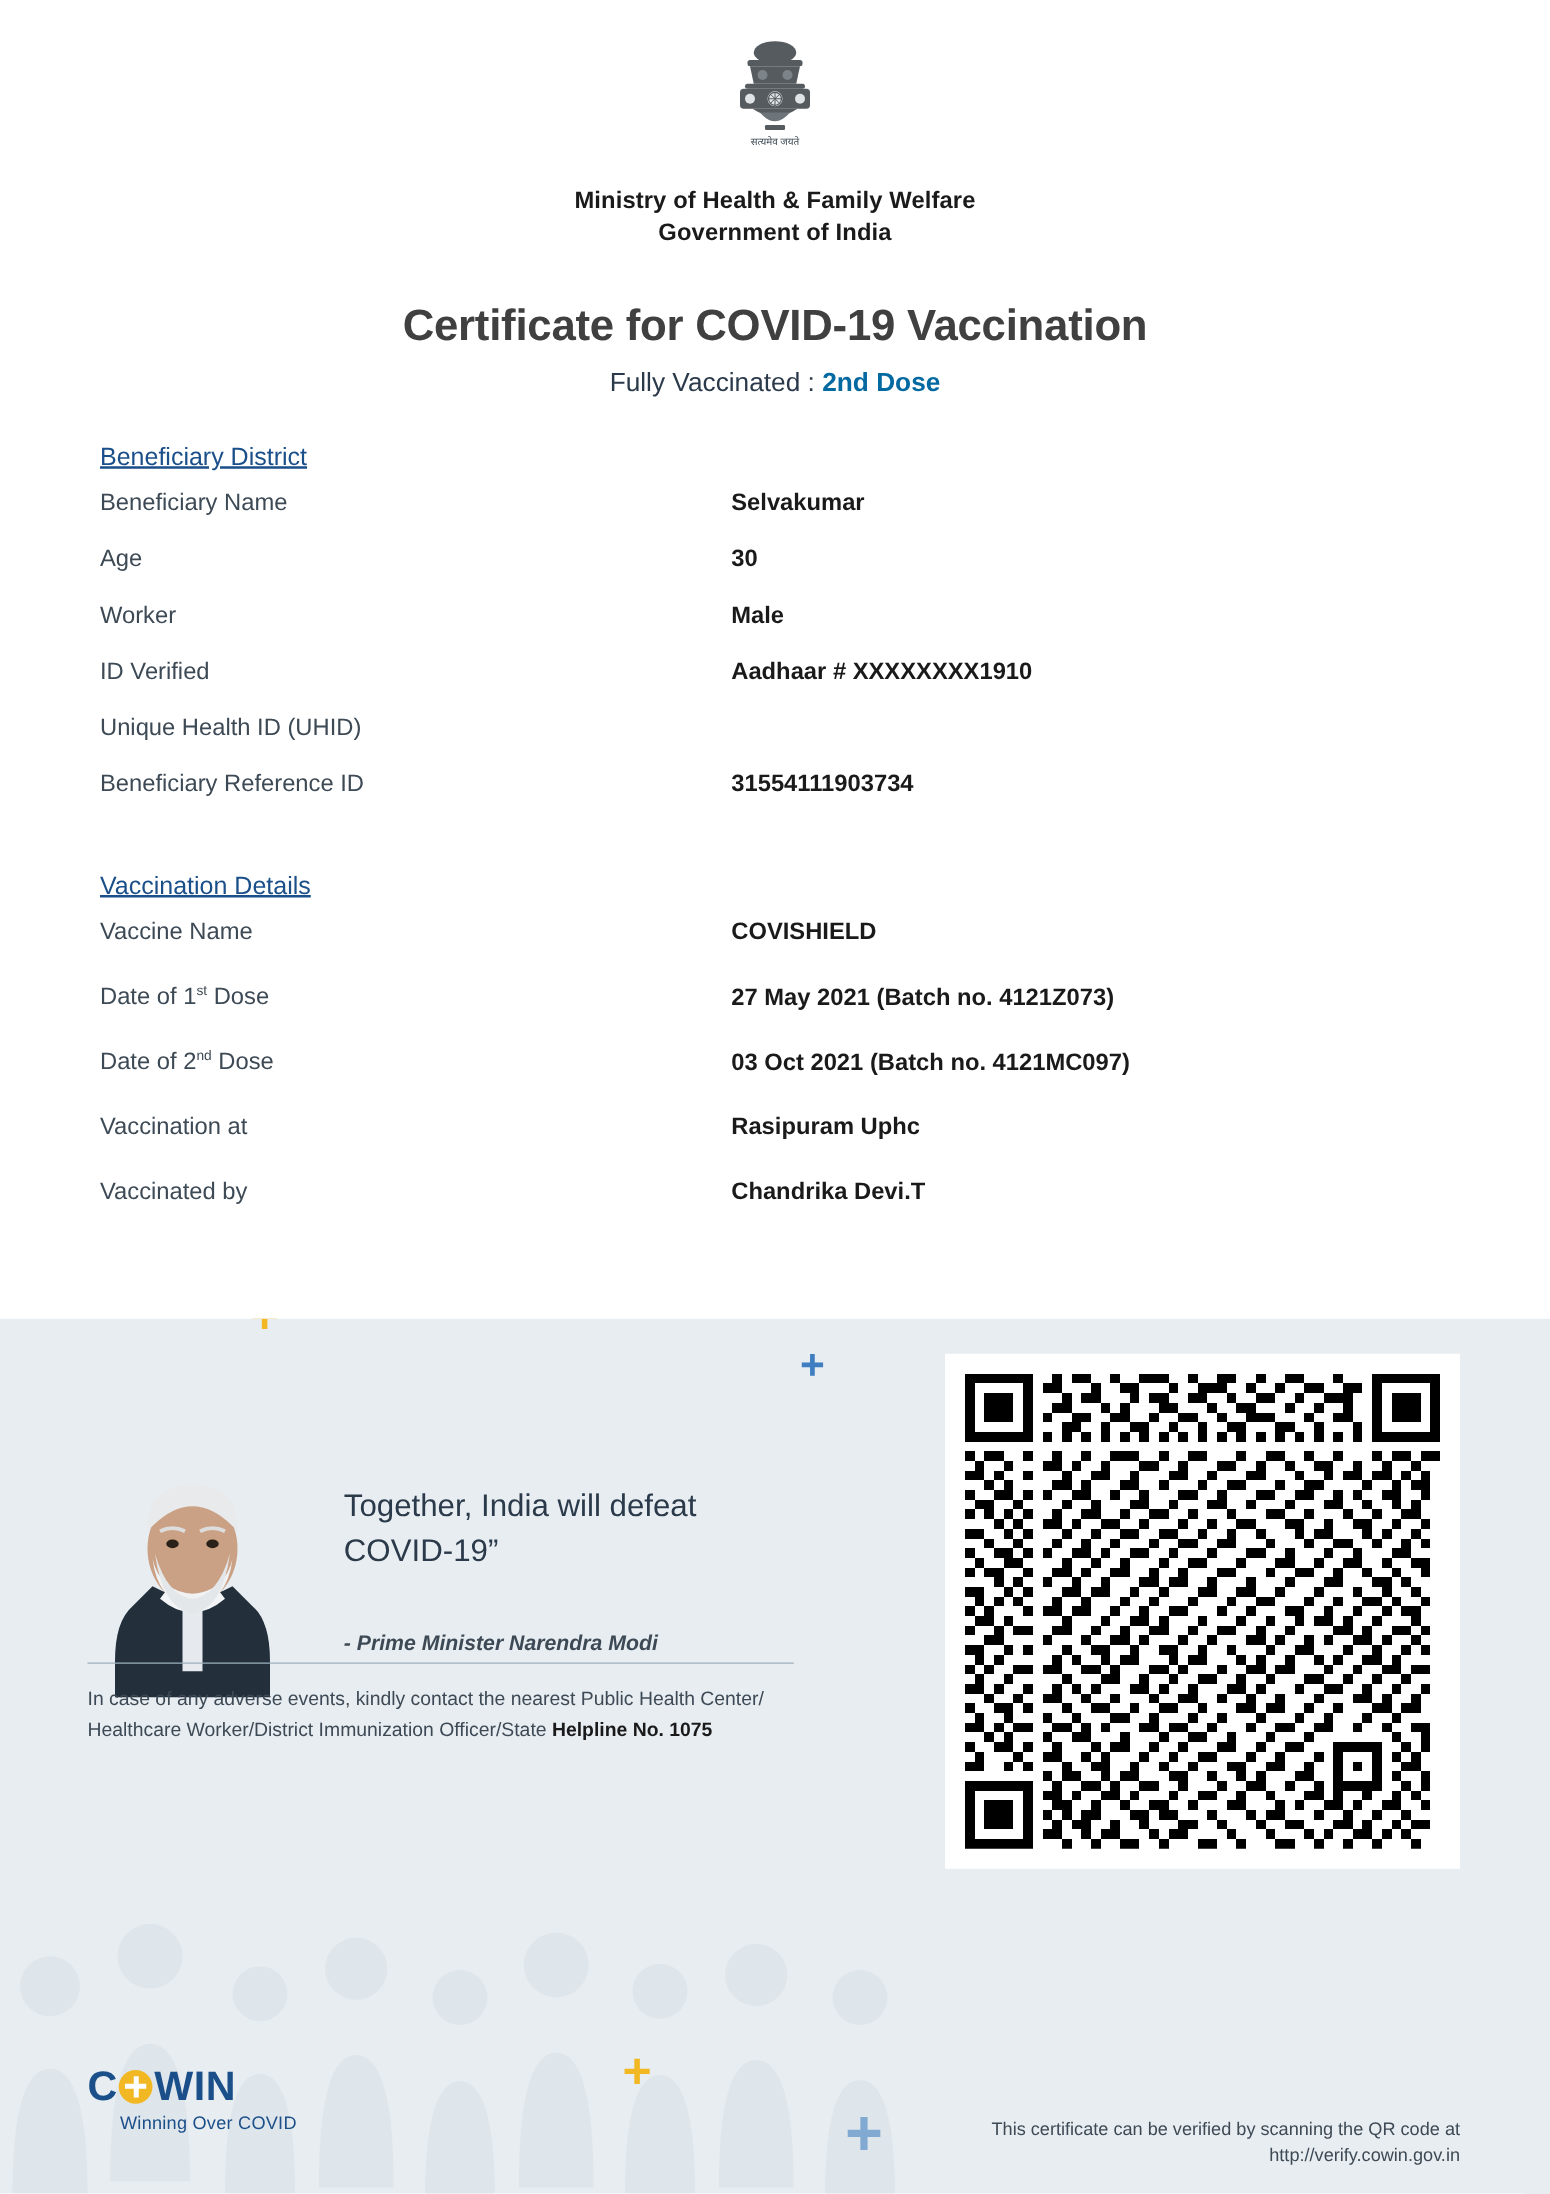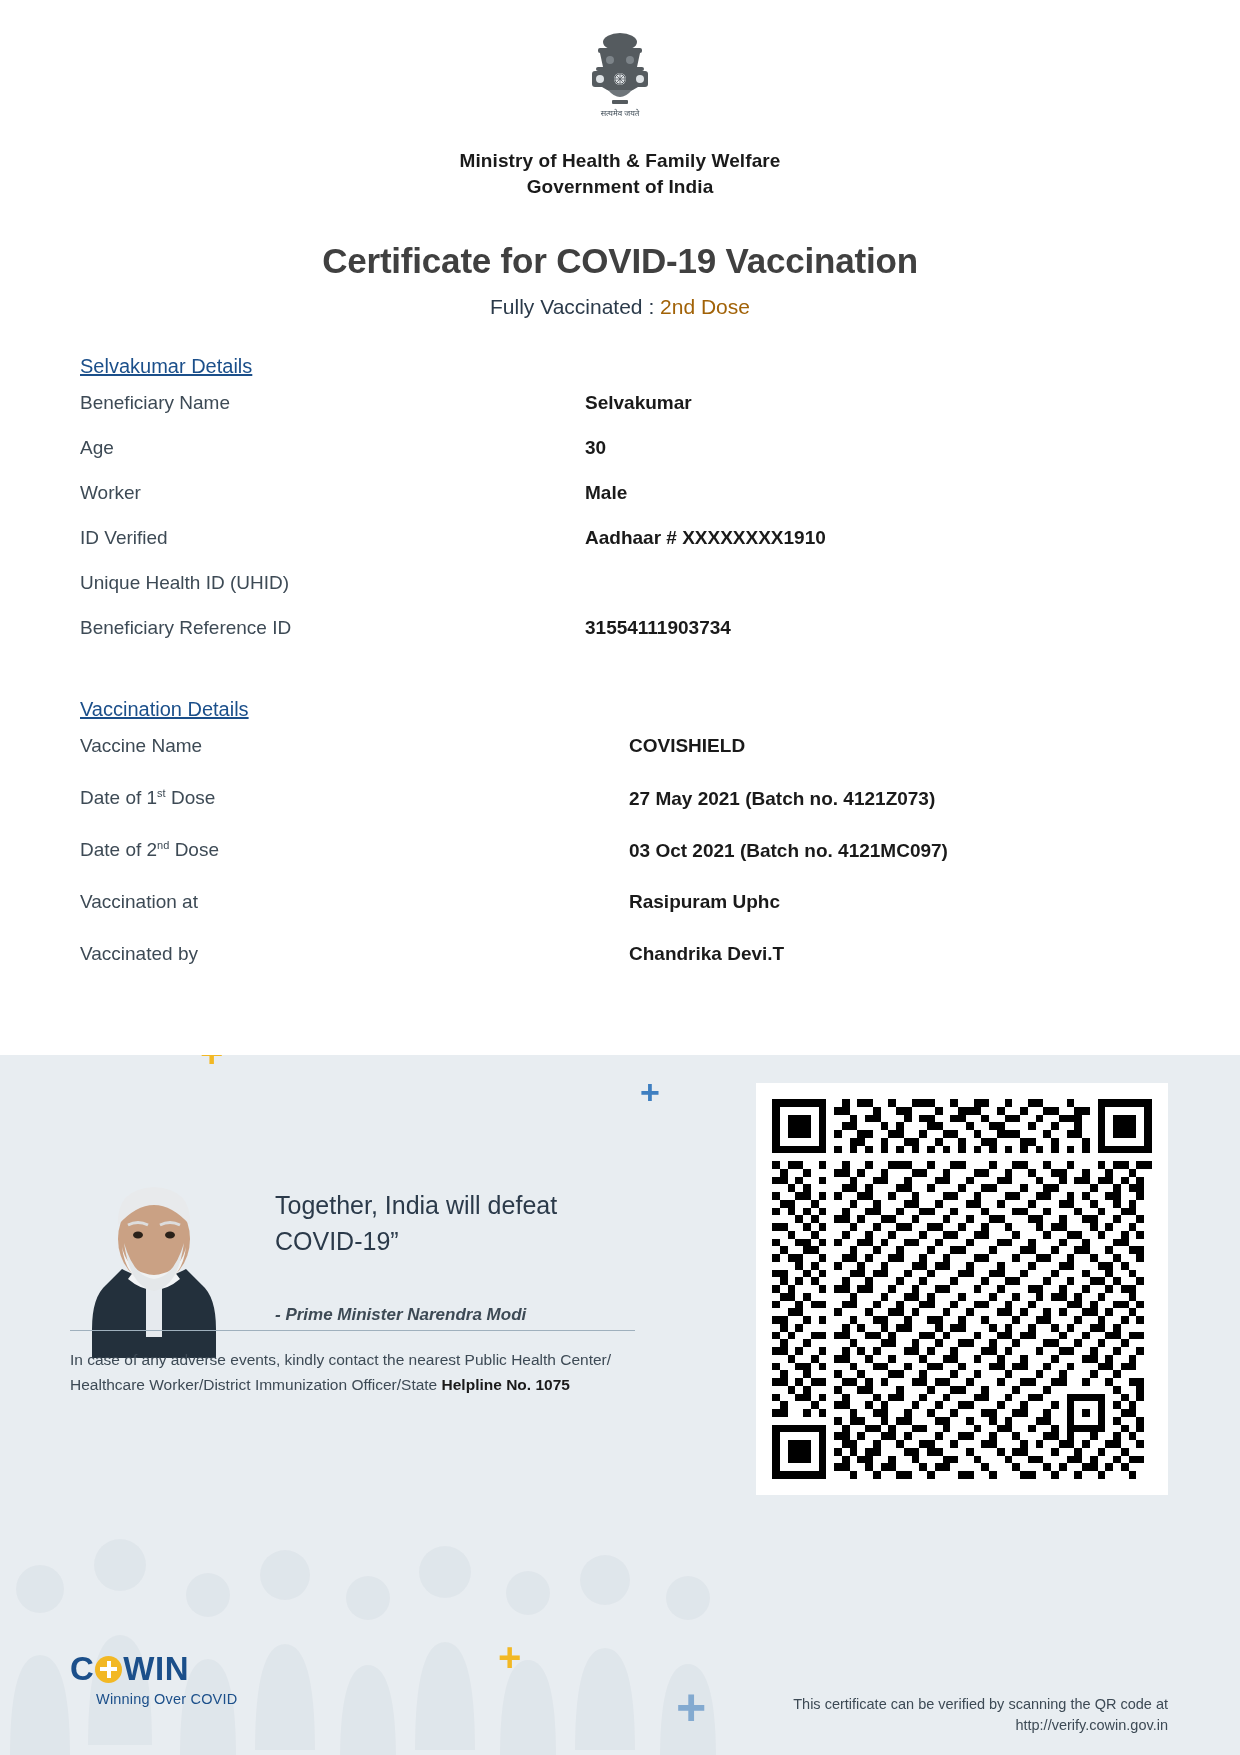--- a/index.html
+++ b/index.html
@@ -20,41 +20,41 @@
     line-height:1.35; margin-top:4px; letter-spacing:0.1px;
   }
   .cert-title {
     margin-top:42px;
     font-size:35px; font-weight:bold; color:#404040;
     letter-spacing:-0.2px;
   }
   .cert-sub {
     margin-top:14px; font-size:21px; color:#2b3a4a;
   }
-  .cert-sub b { color:#a16207; font-weight:normal; }
+  .cert-sub b { color:#0369a1; font-weight:bold; }
 
   
   .section {
     margin:0 80px;
   }
   .section-head {
     color:#1b4f8a; font-size:20px; text-decoration:underline;
     margin-top:36px; margin-bottom:14px;
   }
   .rows { }
   .row { display:flex; align-items:baseline; min-height:45px; }
   .row .label {
     width:505px; font-size:19px; color:#3d4a55; font-weight:normal;
   }
   .row .value {
     font-size:19px; font-weight:bold; color:#1a1a1a;
   }
   sup { font-size:11px; }
 
-  #vaccination-section .row { min-height:52px;gap:44px; }
+  #vaccination-section .row { min-height:52px; }
 
   
   .footer {
     position:absolute; left:0; right:0; bottom:0;
     height:700px;
     background:#e8edf1;
     overflow:hidden;
   }
   
   .crowd {
@@ -166,21 +166,21 @@
   </div>
 
   <div class="cert-title">Certificate for COVID-19 Vaccination</div>
 
   <div class="cert-sub">
     <span>Fully Vaccinated : </span><b>2nd Dose</b>
   </div>
 </div>
 
 <div class="section" id="beneficiary-section">
-  <div class="section-head">Selvakumar Details</div>
+  <div class="section-head">Beneficiary District</div>
   <div class="rows">
     <div class="row">
       <div class="label">Beneficiary Name</div>
       <div class="value">Selvakumar</div>
     </div>
     <div class="row">
       <div class="label">Age</div>
       <div class="value">30</div>
     </div>
     <div class="row">

